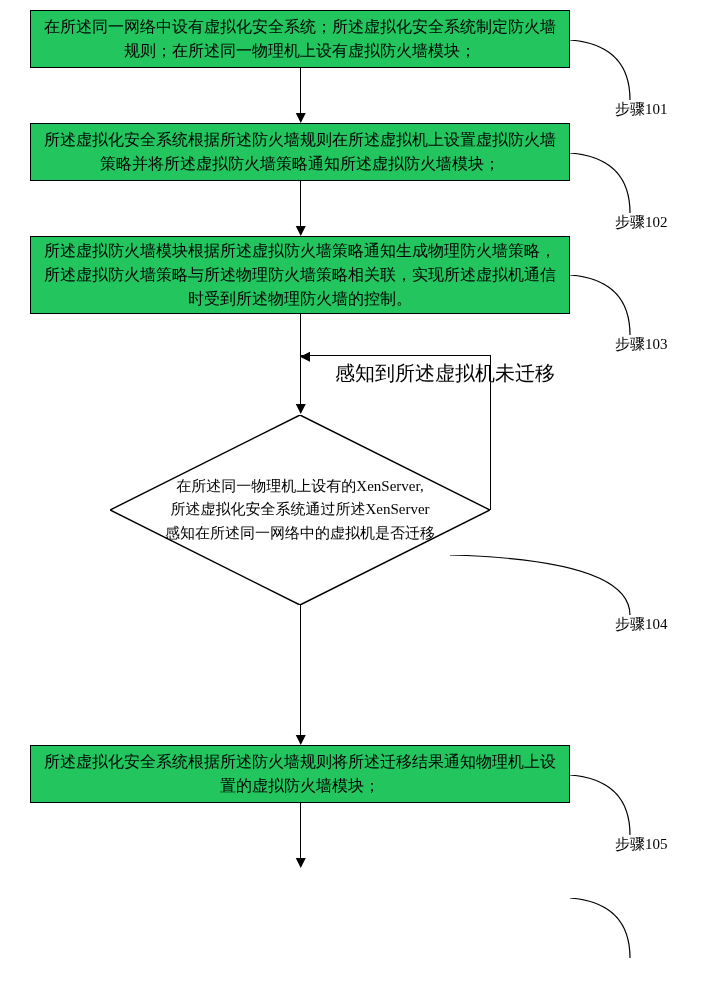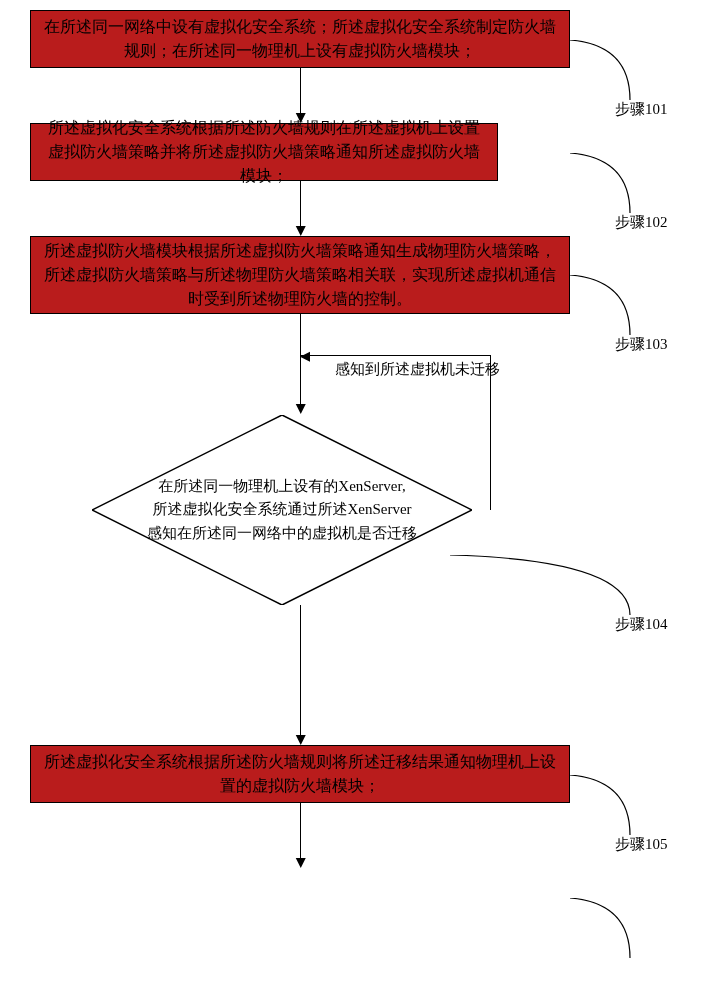--- a/index.html
+++ b/index.html
@@ -13,21 +13,21 @@
     position: relative;
   }
   .container {
     position: relative;
     width: 724px;
     height: 1000px;
   }
   .box {
     position: absolute;
     border: 1.5px solid #000;
-    background: #b91c1c;
+    background: #22c55e;
     padding: 6px 10px;
     text-align: center;
     font-size: 16px;
     line-height: 1.5;
     display: flex;
     align-items: center;
     justify-content: center;
   }
   .diamond-wrap {
     position: absolute;
@@ -70,21 +70,21 @@
     border-right: 10px solid #000;
     transform: translateY(-4.25px);
   }
   .hline {
     position: absolute;
     height: 0;
     border-top: 1.5px solid #000;
   }
   .label {
     position: absolute;
-    font-size: 15px;
+    font-size: 20px;
     font-family: "SimSun", "宋体", serif;
     white-space: nowrap;
   }
   .step-label {
     position: absolute;
     font-size: 15px;
     font-family: "SimSun", "宋体", serif;
   }
   .curve {
     position: absolute;
@@ -100,21 +100,21 @@
     <span>在所述同一网络中设有虚拟化安全系统；所述虚拟化安全系统制定防火墙规则；在所述同一物理机上设有虚拟防火墙模块；</span>
   </div>
   <svg class="curve" style="left:570px; top:40px;" width="80" height="80">
     <path d="M0 0 Q60 5 60 60" stroke="#000" stroke-width="1.2" fill="none"></path>
   </svg>
   <div class="step-label" style="left:615px; top:100px;">步骤101</div>
 
   <div class="arrow-v" style="left:300px; top:68px; height:45px;"></div>
   <div class="arrowhead-down" style="left:300px; top:113px;"></div>
 
-  <div class="box" style="left:30px; top:123px; width:468px; height:58px;">
+  <div class="box" style="left:30px; top:123px; width:540px; height:58px;">
     <span>所述虚拟化安全系统根据所述防火墙规则在所述虚拟机上设置虚拟防火墙策略并将所述虚拟防火墙策略通知所述虚拟防火墙模块；</span>
   </div>
   <svg class="curve" style="left:570px; top:153px;" width="80" height="80">
     <path d="M0 0 Q60 5 60 60" stroke="#000" stroke-width="1.2" fill="none"></path>
   </svg>
   <div class="step-label" style="left:615px; top:213px;">步骤102</div>
 
   <div class="arrow-v" style="left:300px; top:181px; height:45px;"></div>
   <div class="arrowhead-down" style="left:300px; top:226px;"></div>
 
@@ -130,21 +130,21 @@
   <div class="arrowhead-down" style="left:300px; top:404px;"></div>
 
   <div class="hline" style="left:490px; top:355px; width:0px;"></div>
 
   <div class="arrow-v" style="left:490px; top:355px; height:155px;"></div>
 
   <div class="hline" style="left:300px; top:355px; width:190px;"></div>
   <div class="arrowhead-left" style="left:300px; top:356px;"></div>
   <div class="label" style="left:335px; top:360px;">感知到所述虚拟机未迁移</div>
 
-  <div class="diamond-wrap" style="left:92px; top:415px;">
+  <div class="diamond-wrap" style="left:110px; top:415px;">
     <svg class="diamond-shape" viewBox="0 0 380 190" width="380" height="190">
       <polygon points="190,0 380,95 190,190 0,95" fill="#fff" stroke="#000" stroke-width="1.5"></polygon>
     </svg>
     <div class="diamond-text" style="white-space: pre-line;">在所述同一物理机上设有的XenServer,
 所述虚拟化安全系统通过所述XenServer
 感知在所述同一网络中的虚拟机是否迁移</div>
   </div>
   <svg class="curve" style="left:450px; top:555px;" width="230" height="80">
     <path d="M0 0 Q180 5 180 60" stroke="#000" stroke-width="1.2" fill="none"></path>
   </svg>

